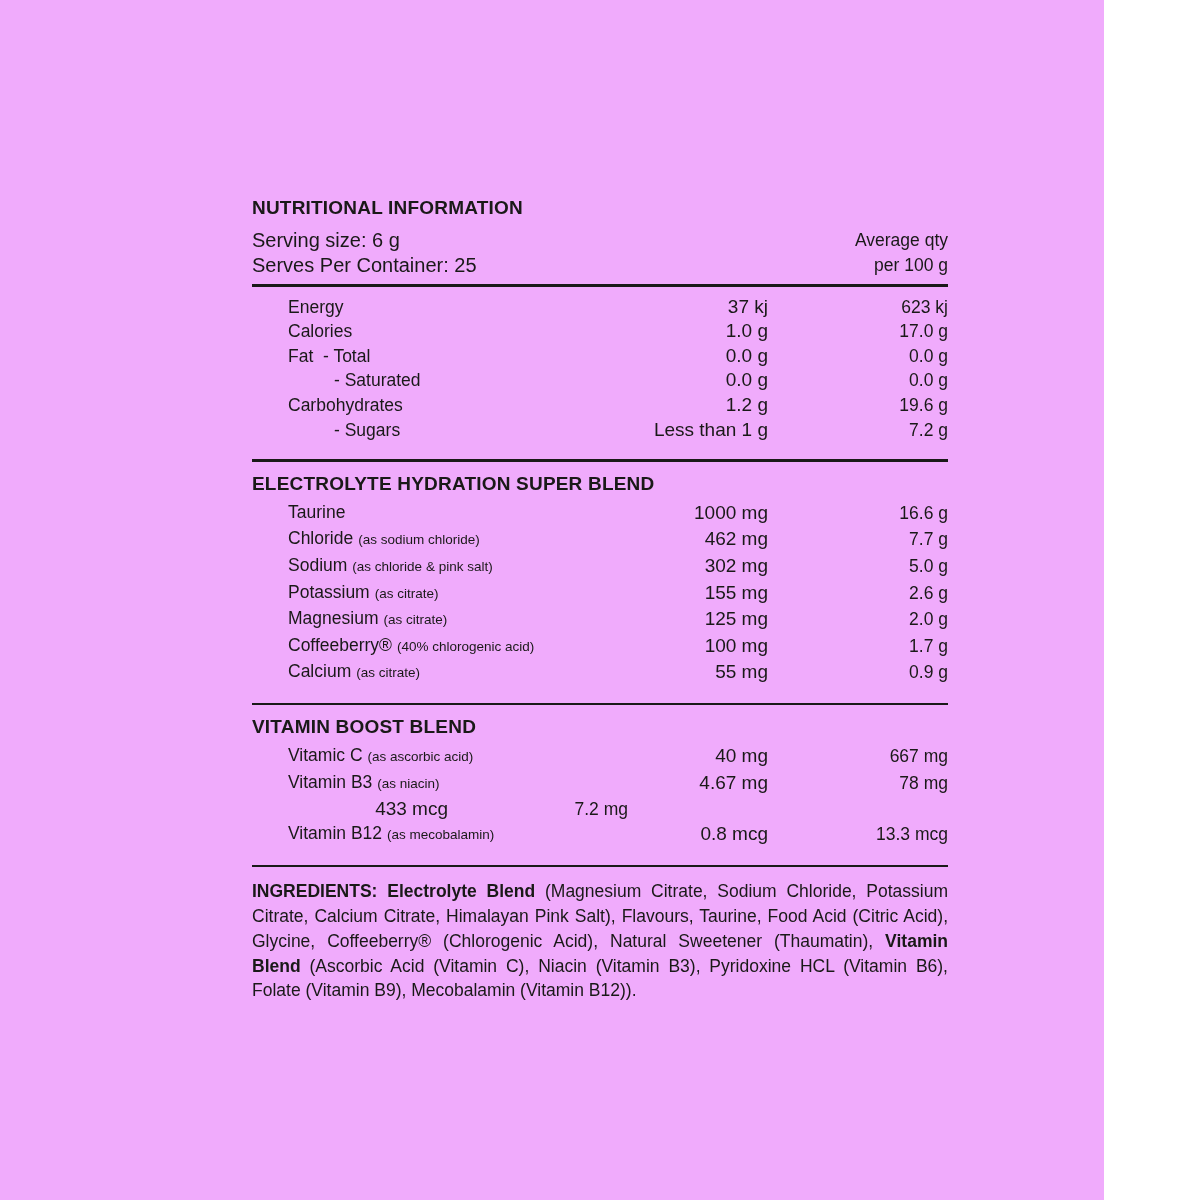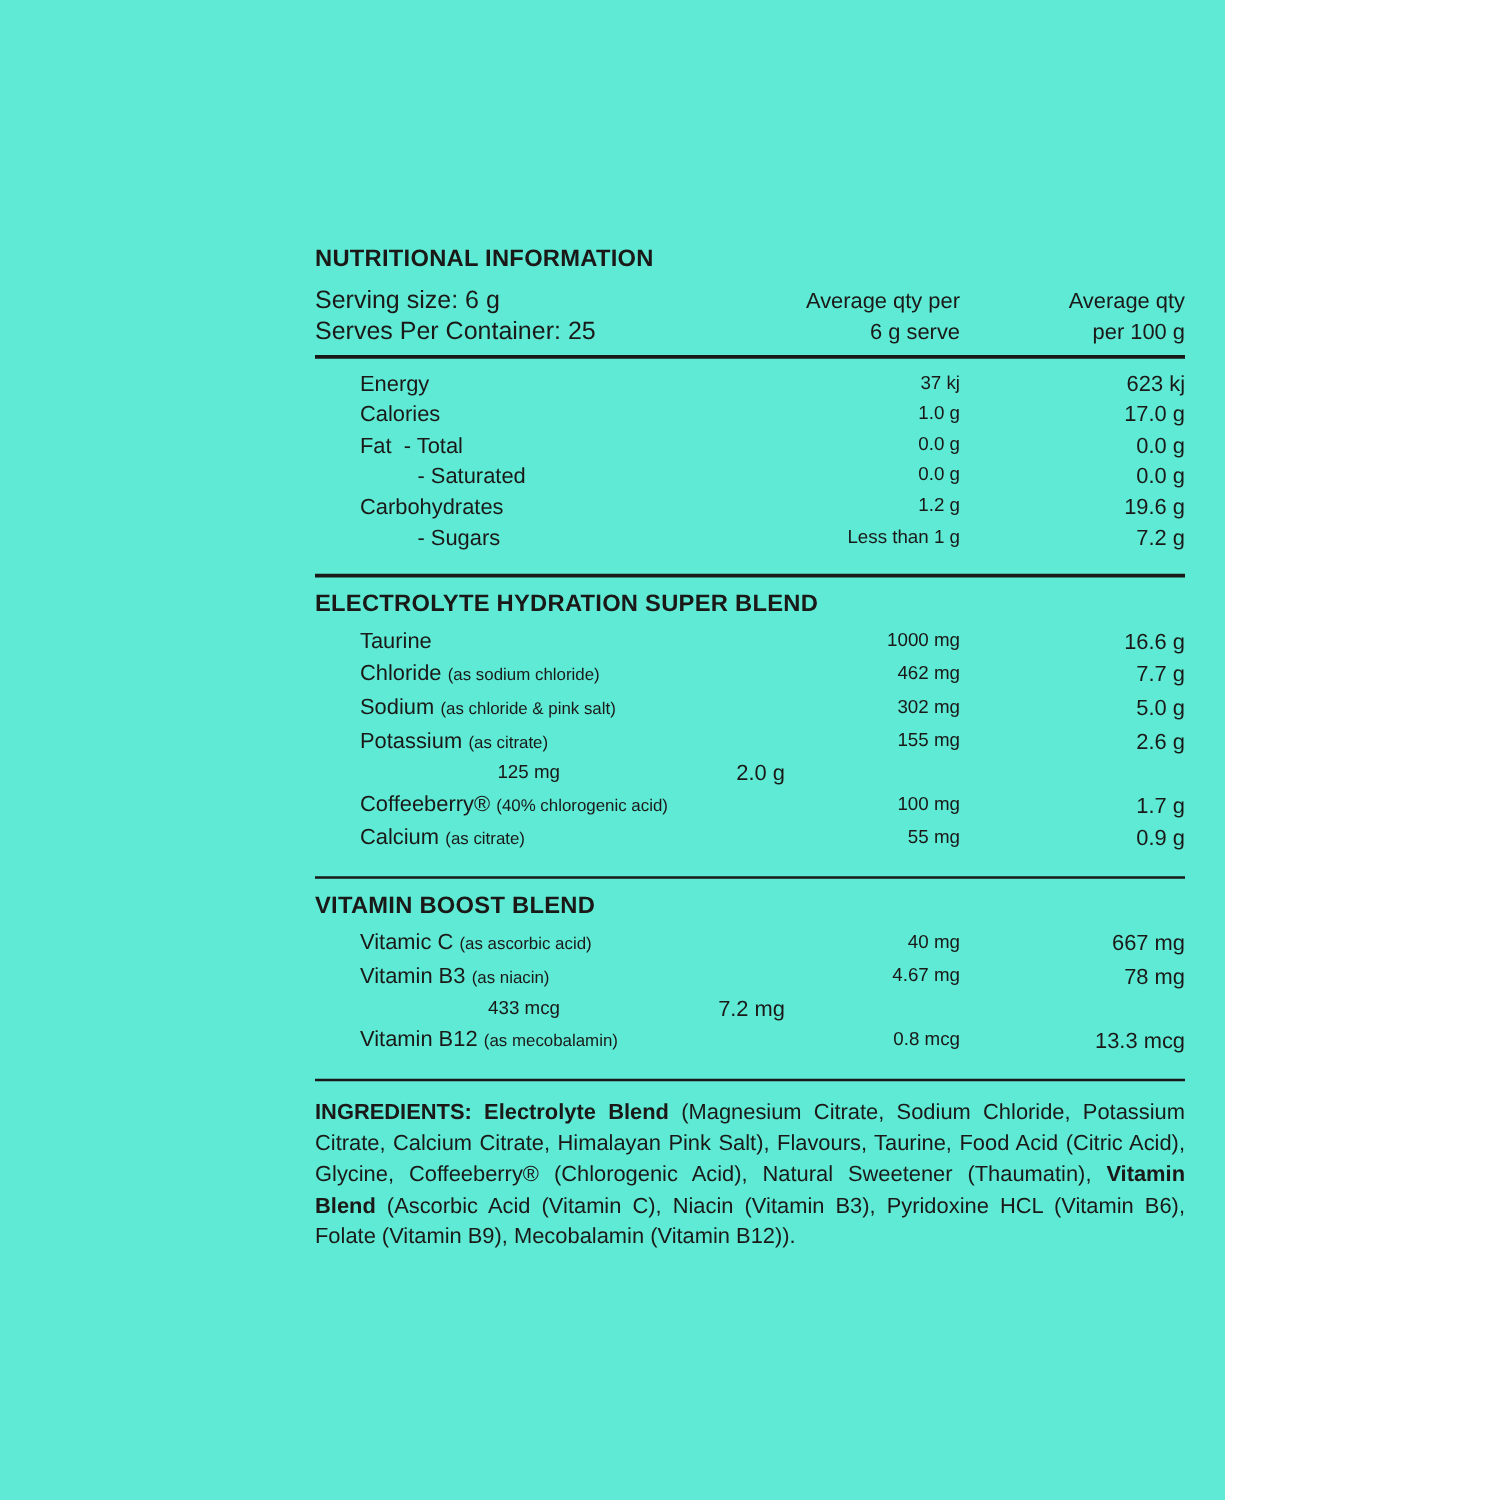--- a/index.html
+++ b/index.html
@@ -1,20 +1,20 @@
 <!DOCTYPE html>
 <html><head>
 <meta charset="utf-8">
 <style>
   html, body { margin: 0; padding: 0; }
   .page {
     position: relative;
-    width: 980px;
+    width: 1104px;
     height: 1200px;
-    background: #5eead4;
+    background: #f0abfc;
     font-family: "Liberation Sans", sans-serif;
     color: #1a1918;
     overflow: hidden;
   }
   .panel {
     position: absolute;
     left: 252px;
     top: 196px;
     width: 696px;
   }
@@ -55,21 +55,21 @@
   .row .label {
     flex: 1;
     font-size: 17.5px;
     white-space: pre-wrap;
   }
   .row .note {
     font-size: 13.5px;
     margin-left: 5px;
   }
   .row.indent .label { padding-left: 46px; }
-  .row .col2 { width: 160px; text-align: right; font-size: 15px; }
+  .row .col2 { width: 160px; text-align: right; font-size: 19px; }
   .row .col3 { width: 180px; text-align: right; font-size: 17.5px; }
   .ingredients {
     margin: 12px 0 0 0;
     font-size: 17.5px;
     line-height: 24.8px;
     text-align: justify;
   }
   .bold { font-weight: bold; }
 </style>
 </head>
@@ -78,24 +78,20 @@
 <div class="page">
   <div class="panel">
 
     <h1 class="title">NUTRITIONAL INFORMATION</h1>
 
     <div class="header-row">
       <div class="serving-info">
         <div>Serving size: 6 g</div>
         <div>Serves Per Container: 25</div>
       </div>
-      <div class="colhead col2h">
-        <div>Average qty per</div>
-        <div>6 g serve</div>
-      </div>
       <div class="colhead col3h">
         <div>Average qty</div>
         <div>per 100 g</div>
       </div>
     </div>
 
     <div class="divider"></div>
 
     <div class="section">
       <div class="row">
@@ -148,20 +144,21 @@
         <span class="label"><span>Sodium</span><span class="note">(as chloride &amp; pink salt)</span></span>
         <span class="col2">302 mg</span>
         <span class="col3">5.0 g</span>
       </div>
       <div class="row">
         <span class="label"><span>Potassium</span><span class="note">(as citrate)</span></span>
         <span class="col2">155 mg</span>
         <span class="col3">2.6 g</span>
       </div>
       <div class="row">
+        <span class="label"><span>Magnesium</span><span class="note">(as citrate)</span></span>
         <span class="col2">125 mg</span>
         <span class="col3">2.0 g</span>
       </div>
       <div class="row">
         <span class="label"><span>Coffeeberry®</span><span class="note">(40% chlorogenic acid)</span></span>
         <span class="col2">100 mg</span>
         <span class="col3">1.7 g</span>
       </div>
       <div class="row">
         <span class="label"><span>Calcium</span><span class="note">(as citrate)</span></span>

